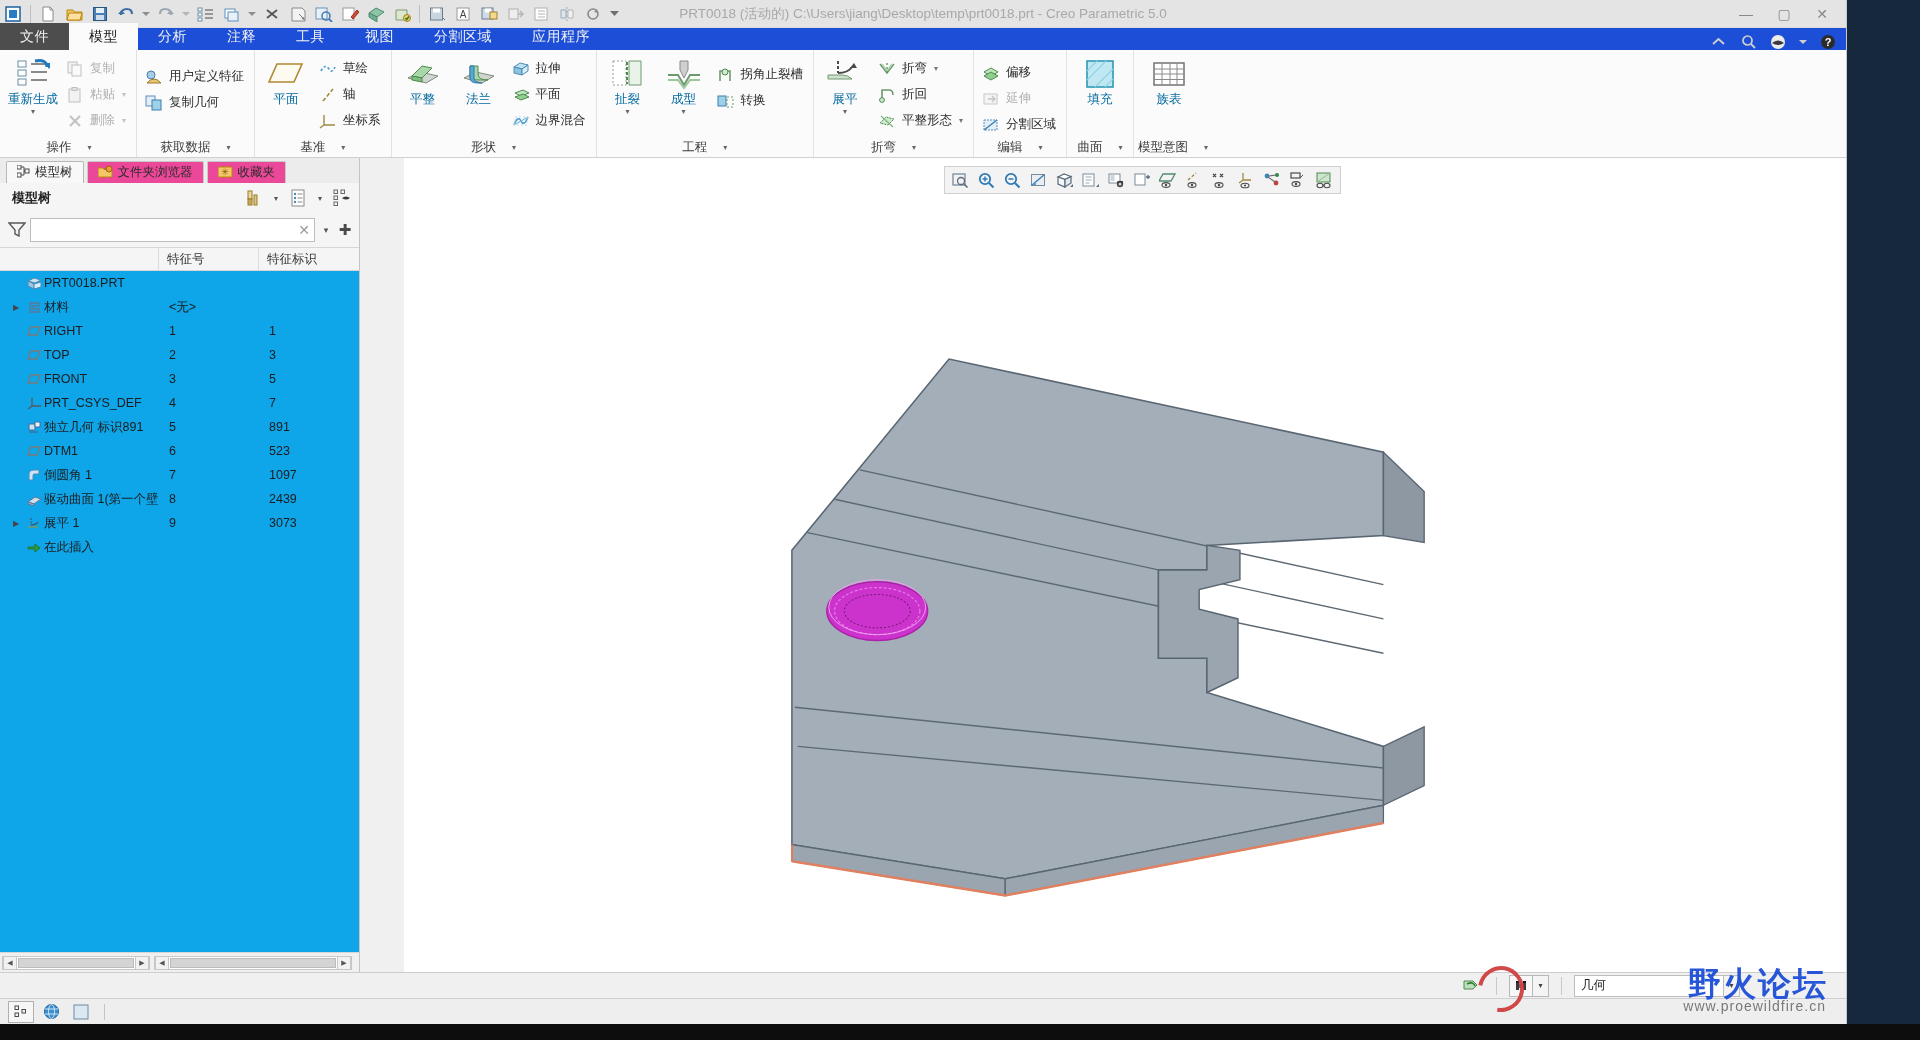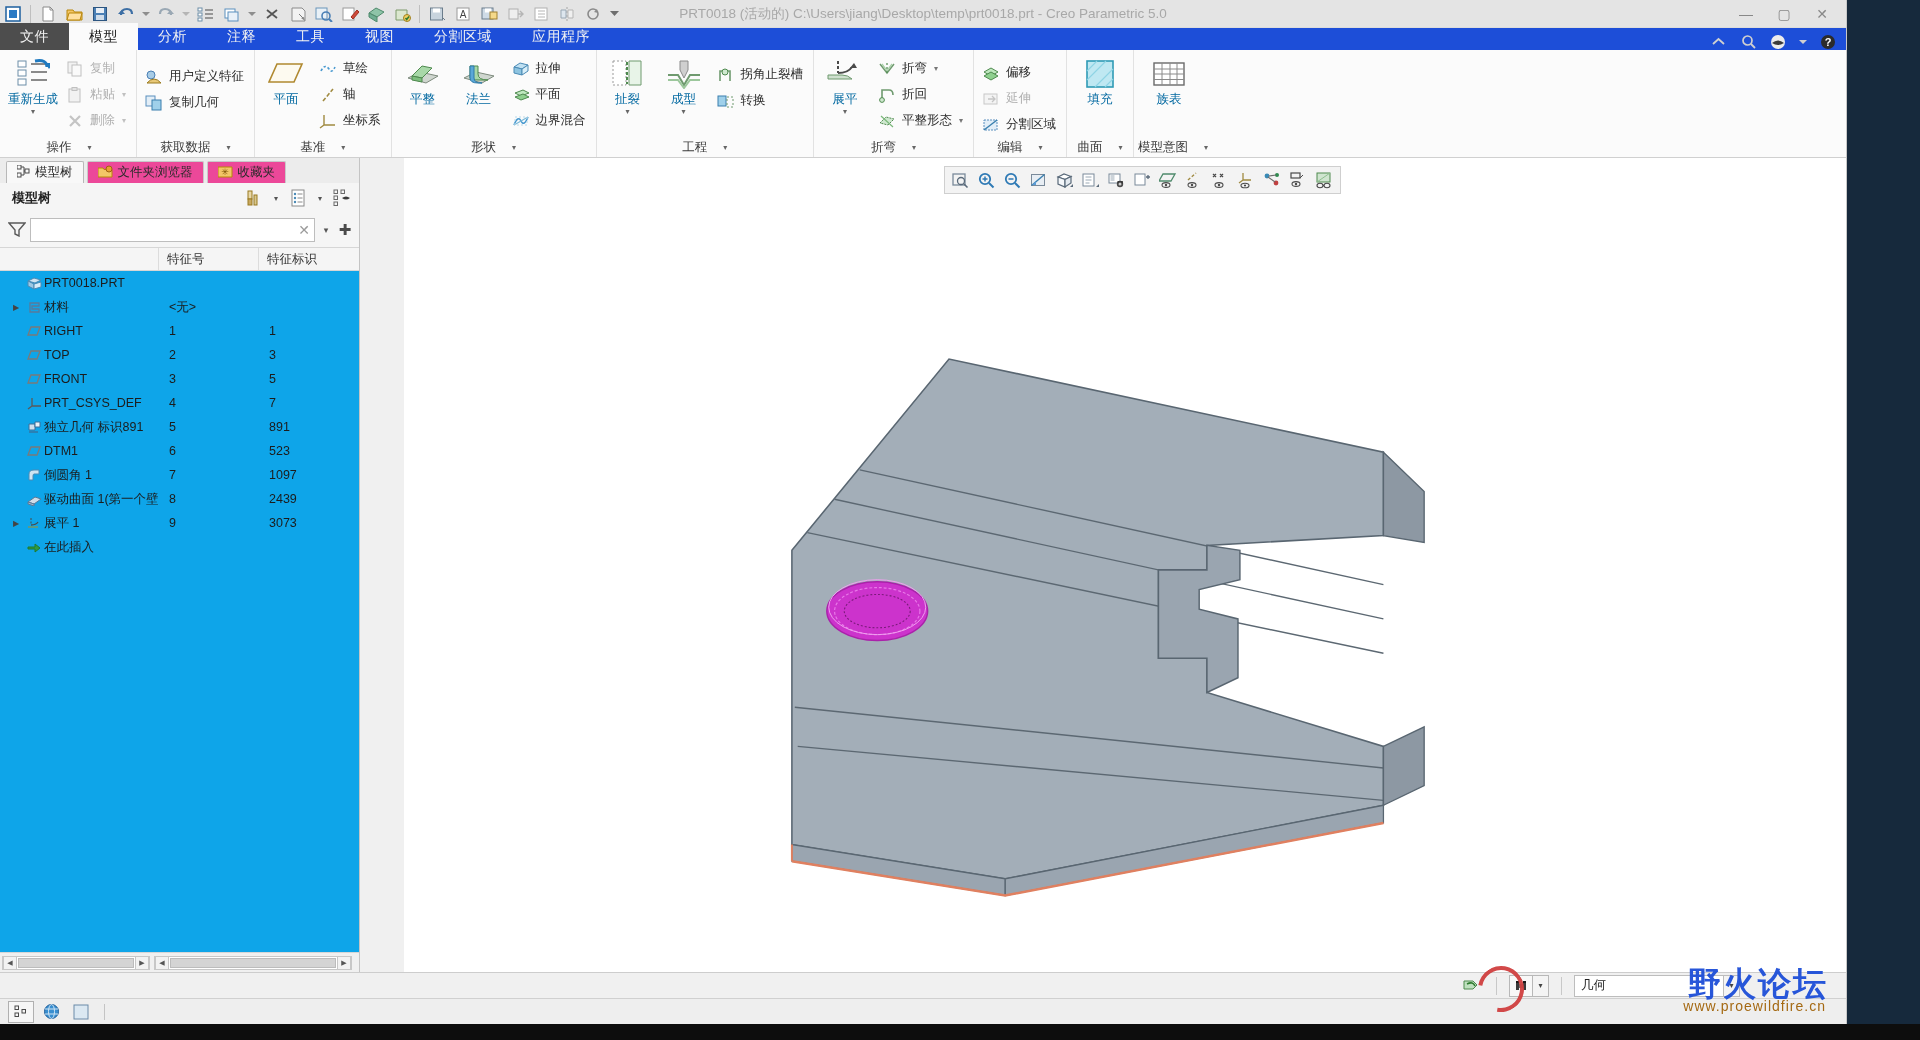--- a/index.html
+++ b/index.html
@@ -191,21 +191,21 @@
     position: absolute; right: 8px; bottom: 6px;
     width: 400px; height: 56px; pointer-events: none; opacity: 0.95;
   }
   .wm-title {
     position: absolute; right: 10px; top: 0;
     font-size: 33px; font-weight: bold; color: #1d4ed8;
     letter-spacing: 2px; font-family: "DejaVu Sans", sans-serif;
   }
   .wm-sub {
     position: absolute; right: 12px; top: 36px;
-    font-size: 14px; color: #a16207; letter-spacing: 1px;
+    font-size: 14px; color: #737373; letter-spacing: 1px;
   }
   .wm-ring {
     position: absolute; left: 40px; top: 4px; width: 46px; height: 46px;
     border: 4px solid #d04040; border-radius: 50%; border-left-color: transparent; transform: rotate(-35deg);
   }
 </style>
 </head>
 <body>
 
 <div id="app">

